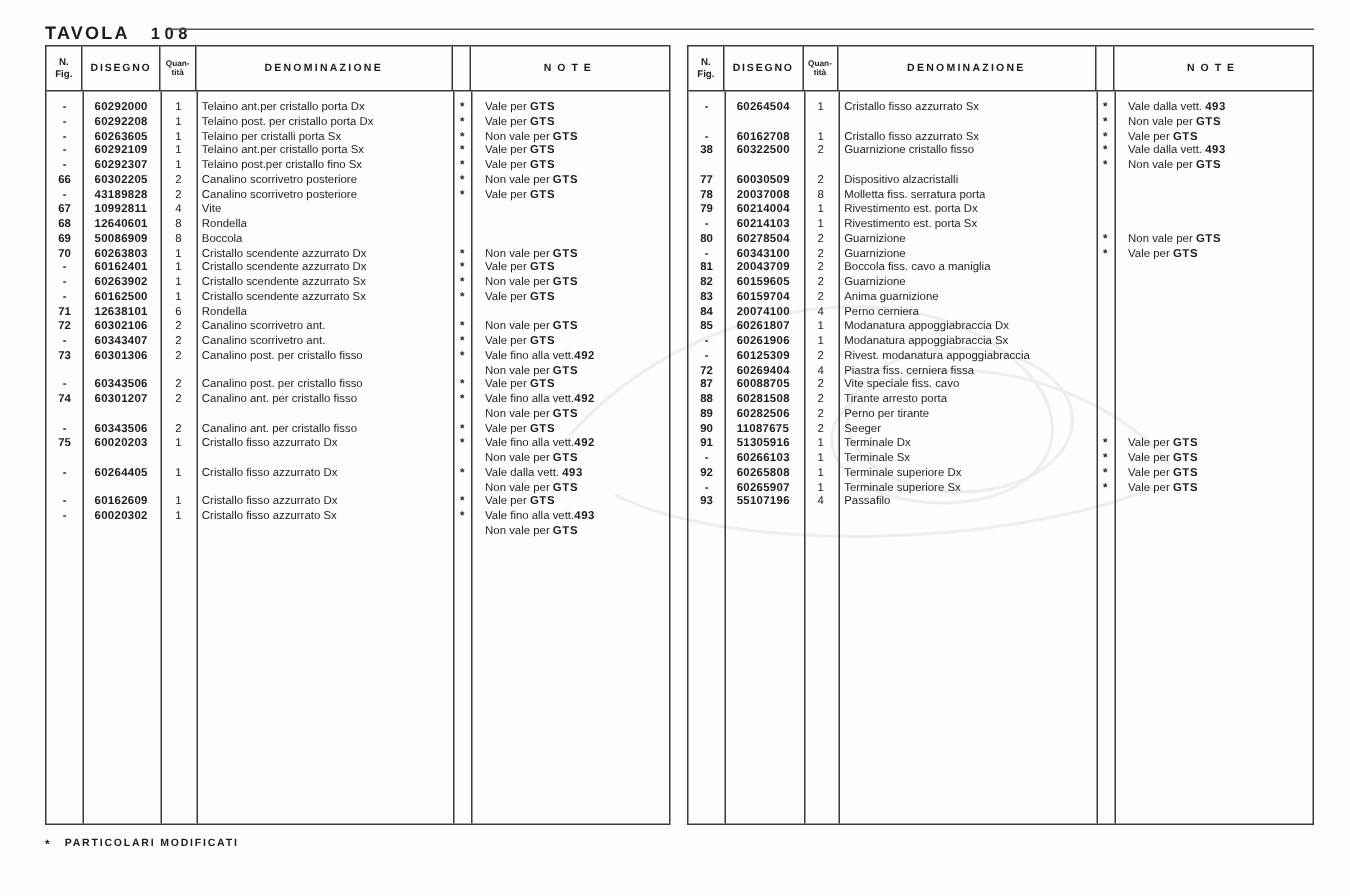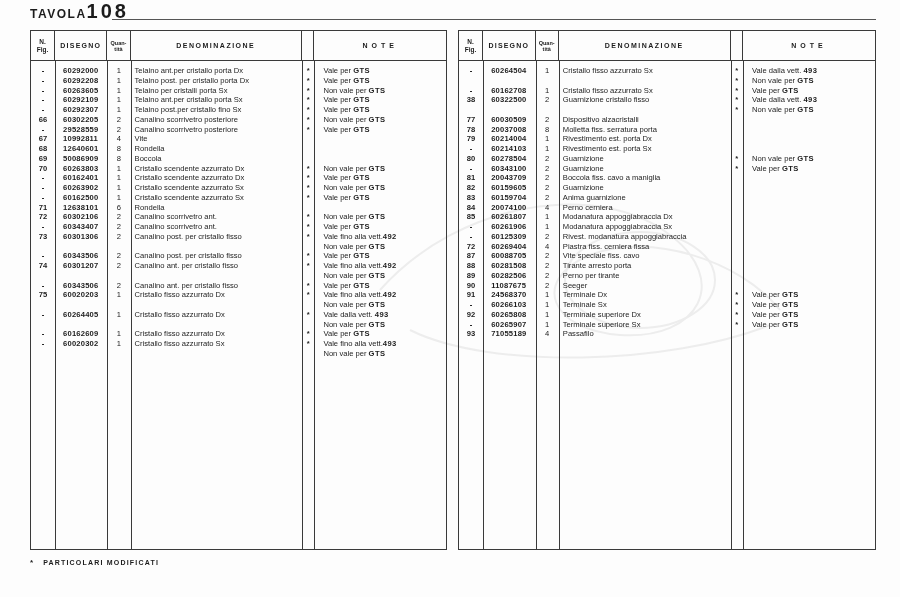--- a/index.html
+++ b/index.html
@@ -2,23 +2,23 @@
 <html><head>
 <meta charset="utf-8">
 <style>
   html,body{margin:0;padding:0;}
   body{
     width:900px;height:597px;position:relative;overflow:hidden;
     background:#fdfdfd;color:#1c1c1c;
     font-family:"Liberation Sans", sans-serif;
     -webkit-font-smoothing:antialiased;
   }
-  .page-title{position:absolute;left:30px;top:0;display:flex;align-items:baseline;}
+  .page-title{position:absolute;left:30px;top:15px;display:flex;align-items:baseline;}
   .page-title .t-label{font-size:12px;font-weight:bold;letter-spacing:1.5px;}
-  .page-title .t-num{font-size:20px;font-weight:bold;letter-spacing:3px;margin-left:0;}
+  .page-title .t-num{font-size:11px;font-weight:bold;letter-spacing:3px;margin-left:14px;}
   .top-rule{position:absolute;left:112px;top:19px;width:764px;border-top:1px solid #555;}
 
   .watermark{position:absolute;left:340px;top:140px;width:460px;height:230px;pointer-events:none;}
 
   .parts-table{
     position:absolute;top:30px;height:520px;box-sizing:border-box;
     border:1.5px solid #3a3a3a;background:transparent;
   }
   #left-table{left:30px;width:417px;}
   #right-table{left:458px;width:418px;}
@@ -140,21 +140,21 @@
       <div class="row">
         <div class="cell c-fig">66</div>
         <div class="cell c-dis">60302205</div>
         <div class="cell c-qty">2</div>
         <div class="cell c-den">Canalino scorrivetro posteriore</div>
         <div class="cell c-star">*</div>
         <div class="cell c-note">Non vale per <b>GTS</b></div>
       </div>
       <div class="row">
         <div class="cell c-fig">-</div>
-        <div class="cell c-dis">29528559</div>
+        <div class="cell c-dis">43189828</div>
         <div class="cell c-qty">2</div>
         <div class="cell c-den">Canalino scorrivetro posteriore</div>
         <div class="cell c-star">*</div>
         <div class="cell c-note">Vale per <b>GTS</b></div>
       </div>
       <div class="row">
         <div class="cell c-fig">67</div>
         <div class="cell c-dis">10992811</div>
         <div class="cell c-qty">4</div>
         <div class="cell c-den">Vite</div>
@@ -540,21 +540,21 @@
       <div class="row">
         <div class="cell c-fig">90</div>
         <div class="cell c-dis">11087675</div>
         <div class="cell c-qty">2</div>
         <div class="cell c-den">Seeger</div>
         <div class="cell c-star"></div>
         <div class="cell c-note"></div>
       </div>
       <div class="row">
         <div class="cell c-fig">91</div>
-        <div class="cell c-dis">24568370</div>
+        <div class="cell c-dis">51305916</div>
         <div class="cell c-qty">1</div>
         <div class="cell c-den">Terminale Dx</div>
         <div class="cell c-star">*</div>
         <div class="cell c-note">Vale per <b>GTS</b></div>
       </div>
       <div class="row">
         <div class="cell c-fig">-</div>
         <div class="cell c-dis">60266103</div>
         <div class="cell c-qty">1</div>
         <div class="cell c-den">Terminale Sx</div>
@@ -572,21 +572,21 @@
       <div class="row">
         <div class="cell c-fig">-</div>
         <div class="cell c-dis">60265907</div>
         <div class="cell c-qty">1</div>
         <div class="cell c-den">Terminale superiore Sx</div>
         <div class="cell c-star">*</div>
         <div class="cell c-note">Vale per <b>GTS</b></div>
       </div>
       <div class="row">
         <div class="cell c-fig">93</div>
-        <div class="cell c-dis">71055189</div>
+        <div class="cell c-dis">55107196</div>
         <div class="cell c-qty">4</div>
         <div class="cell c-den">Passafilo</div>
         <div class="cell c-star"></div>
         <div class="cell c-note"></div>
       </div>
     </div>
 </div>
 
 <div class="footer">
   <span class="f-star">*</span>

